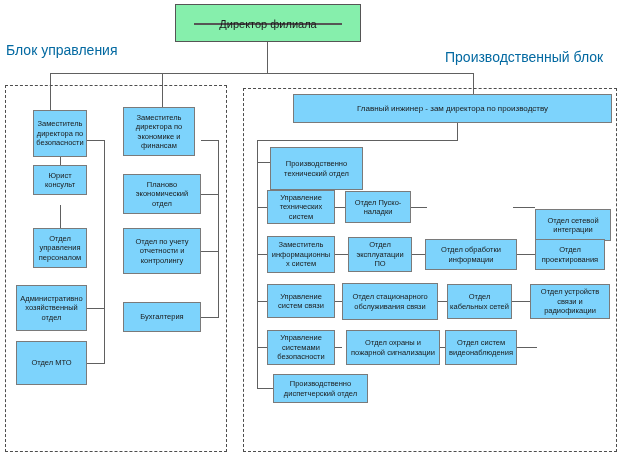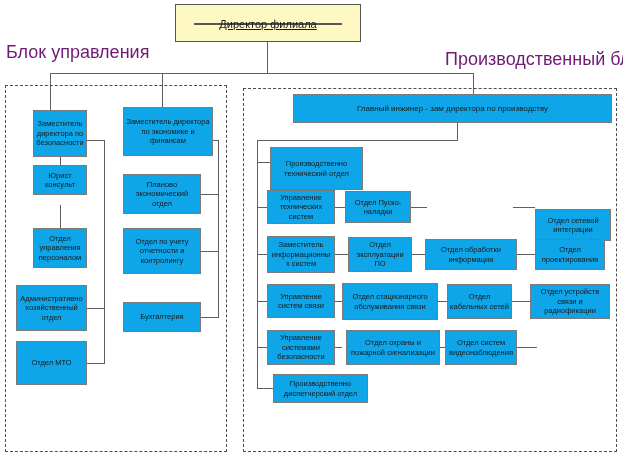--- a/index.html
+++ b/index.html
@@ -2,29 +2,29 @@
 <html><head>
 <meta charset="utf-8">
 <style>
   html,body { margin:0; padding:0; background:#fff; }
   .canvas {
     position:relative; width:623px; height:458px; background:#ffffff;
     font-family:"Liberation Sans", sans-serif; color:#1a1a1a; overflow:hidden;
   }
   .lines { position:absolute; left:0; top:0; }
   .dashed-rect { position:absolute; border:1px dashed #4d4d4d; box-sizing:border-box; }
-  .block-title { position:absolute; font-size:18px; color:#701a75; white-space:nowrap; }
+  .block-title { position:absolute; font-size:14px; color:#0369a1; white-space:nowrap; }
   .box {
-    position:absolute; background:#0ea5e9; border:1px solid #7a7a7a; box-sizing:border-box;
+    position:absolute; background:#7dd3fc; border:1px solid #7a7a7a; box-sizing:border-box;
     display:flex; align-items:center; justify-content:center; text-align:center;
     font-size:7.5px; line-height:1.25; padding:1px 2px; overflow-wrap:break-word; word-break:break-word;
   }
   .chief-box { font-size:8px; }
   .director-outer {
-    position:absolute; border:1px solid #555; padding:18px; box-sizing:border-box; background:#fef9c3;text-decoration:underline;
+    position:absolute; border:1px solid #555; padding:18px; box-sizing:border-box; background:#86efac;
   }
   .director-inner {
     border:1px solid #555; width:100%; height:100%; box-sizing:border-box;
     display:flex; align-items:center; justify-content:center; font-size:11px;
   }
 </style>
 </head>
 <body>
 
 <div class="canvas">
@@ -50,21 +50,21 @@
       <span>Директор филиала</span>
     </div>
   </div>
 
   <div class="box" style="left:33px;top:110px;width:54px;height:47px">Заместитель директора по безопасности</div>
   <div class="box" style="left:33px;top:165px;width:54px;height:30px">Юрист консульт</div>
   <div class="box" style="left:33px;top:228px;width:54px;height:40px">Отдел управления персоналом</div>
   <div class="box" style="left:16px;top:285px;width:71px;height:46px">Административно хозяйственный отдел</div>
   <div class="box" style="left:16px;top:341px;width:71px;height:44px">Отдел МТО</div>
 
-  <div class="box" style="left:123px;top:107px;width:90px;height:49px">Заместитель директора по экономике и финансам</div>
+  <div class="box" style="left:123px;top:107px;width:72px;height:49px">Заместитель директора по экономике и финансам</div>
   <div class="box" style="left:123px;top:174px;width:78px;height:40px">Планово экономический отдел</div>
   <div class="box" style="left:123px;top:228px;width:78px;height:46px">Отдел по учету отчетности и контролингу</div>
   <div class="box" style="left:123px;top:302px;width:78px;height:30px">Бухгалтерия</div>
 
   <div class="box chief-box" style="left:293px;top:94px;width:319px;height:29px">Главный инжинер - зам директора по производству</div>
 
   <div class="box" style="left:270px;top:147px;width:93px;height:43px">Производственно технический отдел</div>
 
   <div class="box" style="left:267px;top:190px;width:68px;height:34px">Управление технических систем</div>
   <div class="box" style="left:345px;top:191px;width:66px;height:32px">Отдел Пуско-наладки</div>

